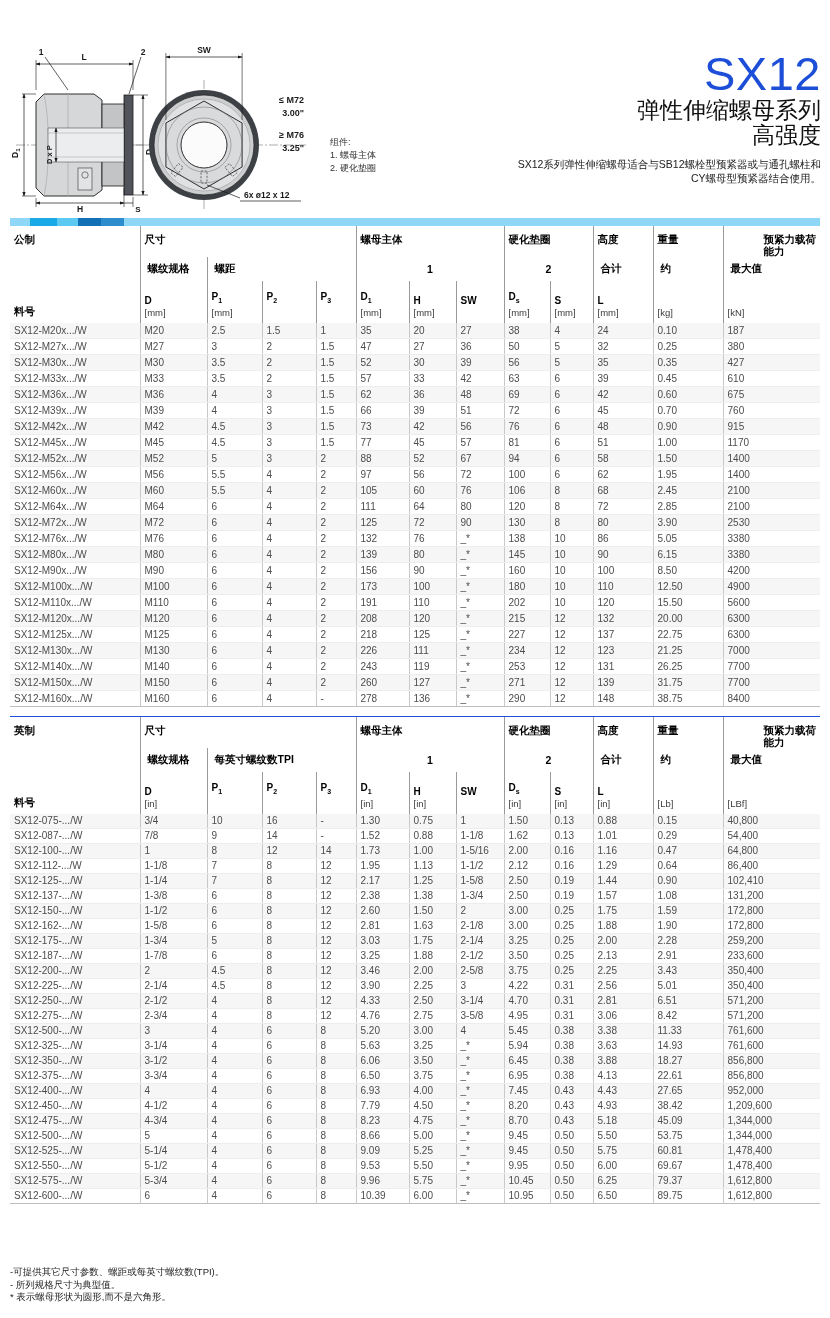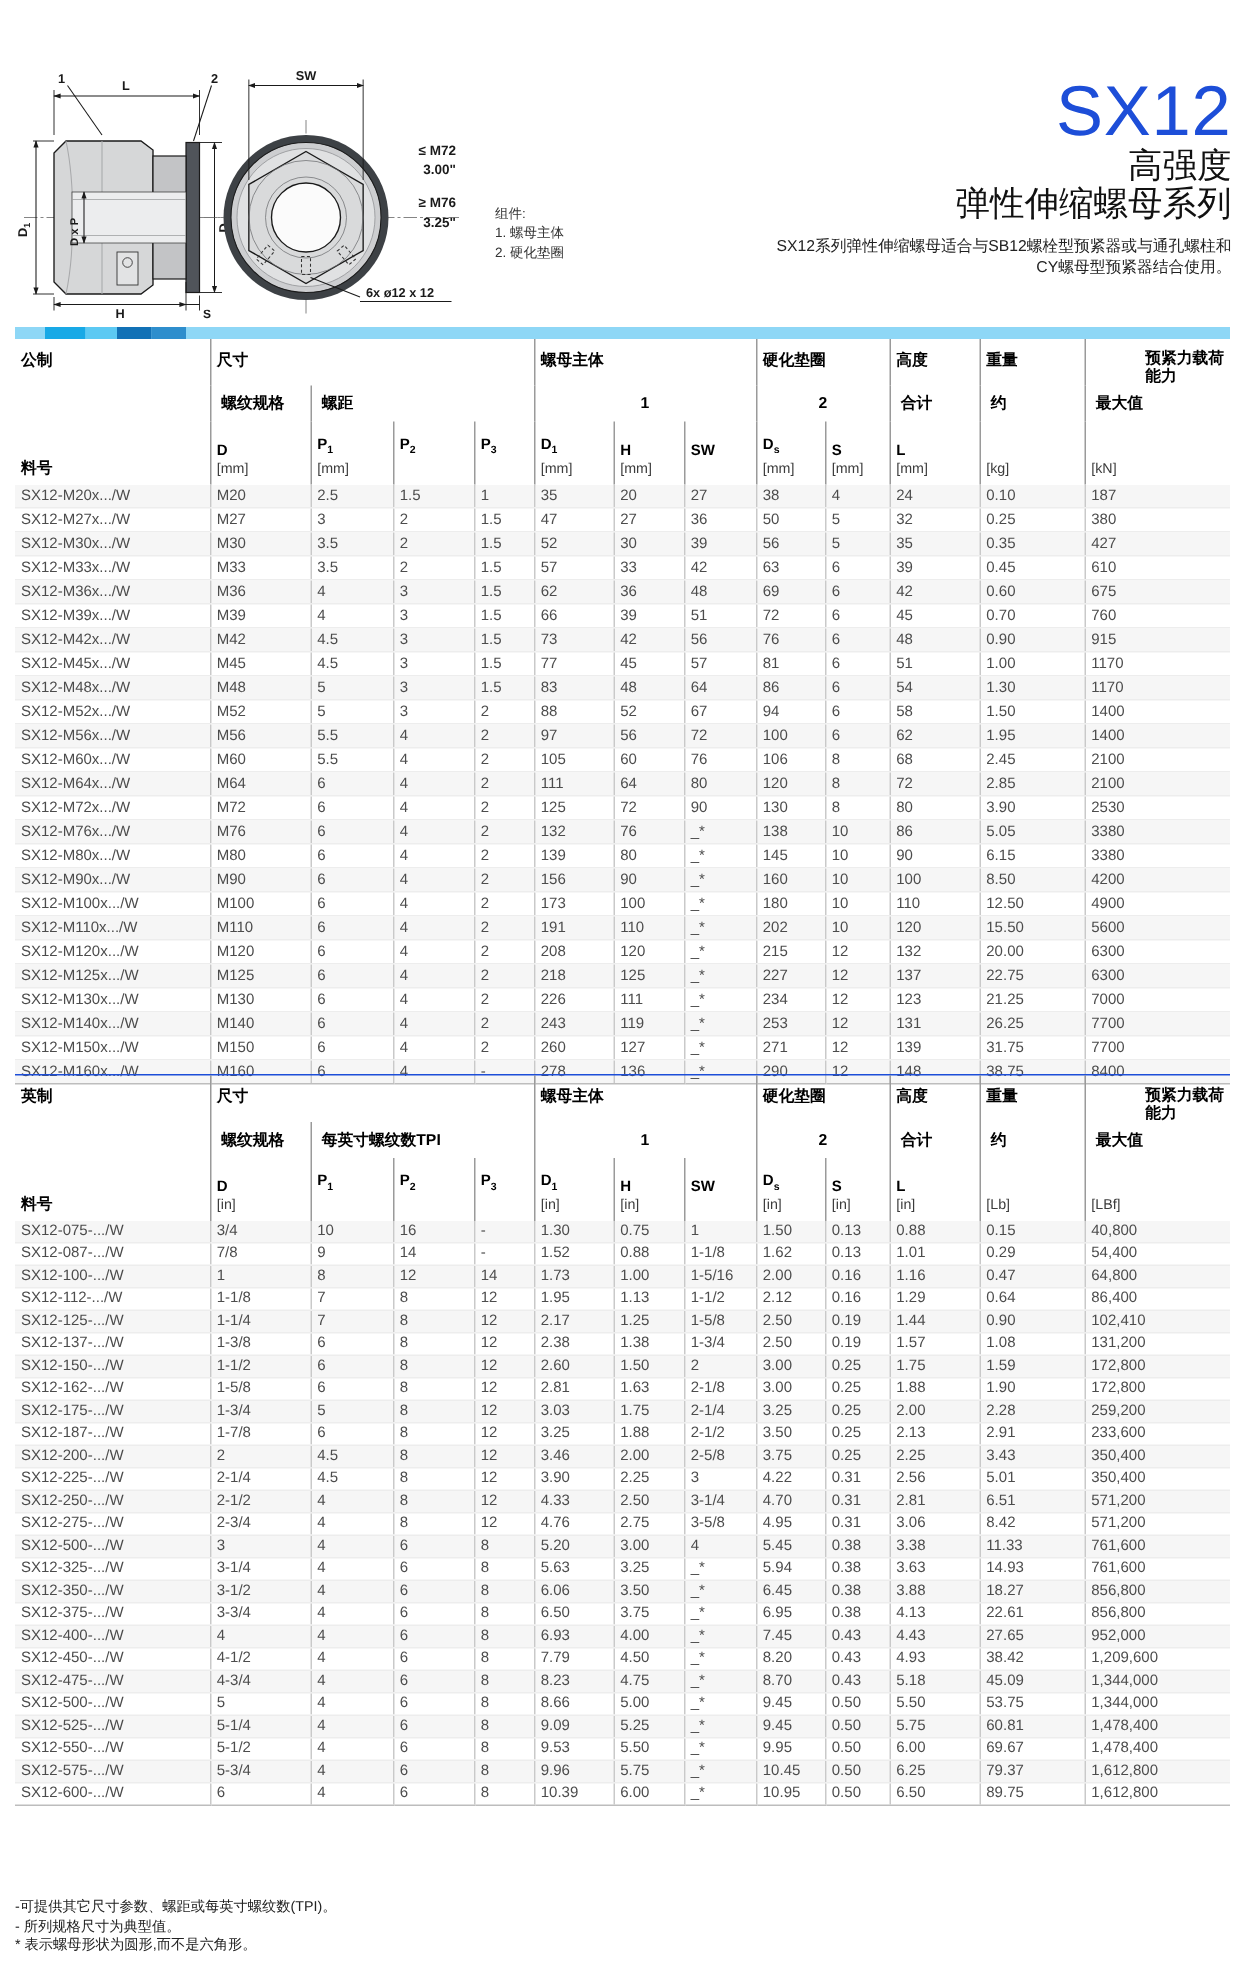--- a/index.html
+++ b/index.html
@@ -148,22 +148,22 @@
     </g>
   </svg>
 </div>
 
 <div class="legend-block">组件:
 1. 螺母主体
 2. 硬化垫圈</div>
 
 <div class="title-block">
   <div class="product-title">SX12</div>
+  <div class="product-sub">弹性伸缩螺母系列</div>
   <div class="product-sub">高强度</div>
-  <div class="product-sub">弹性伸缩螺母系列</div>
   <div class="product-desc">SX12系列弹性伸缩螺母适合与SB12螺栓型预紧器或与通孔螺柱和
 CY螺母型预紧器结合使用。</div>
 </div>
 
 <div class="tbl-wrap tbl-metric">
   <div class="accent-bar" style="background-color: rgb(142, 215, 246);">
     <div class="seg" style="left: 20px; width: 27px; background-color: rgb(24, 169, 230);"></div>
     <div class="seg" style="left: 47px; width: 21px; background-color: rgb(92, 201, 243);"></div>
     <div class="seg" style="left: 68px; width: 23px; background-color: rgb(18, 113, 182);"></div>
     <div class="seg" style="left: 91px; width: 23px; background-color: rgb(46, 142, 205);"></div>
@@ -372,35 +372,20 @@
           <td>77</td>
           <td>45</td>
           <td>57</td>
           <td>81</td>
           <td>6</td>
           <td>51</td>
           <td>1.00</td>
           <td>1170</td>
         </tr>
         <tr>
-          <td>SX12-M48x.../W</td>
-          <td>M48</td>
-          <td>5</td>
-          <td>3</td>
-          <td>1.5</td>
-          <td>83</td>
-          <td>48</td>
-          <td>64</td>
-          <td>86</td>
-          <td>6</td>
-          <td>54</td>
-          <td>1.30</td>
-          <td>1170</td>
-        </tr>
-        <tr>
           <td>SX12-M52x.../W</td>
           <td>M52</td>
           <td>5</td>
           <td>3</td>
           <td>2</td>
           <td>88</td>
           <td>52</td>
           <td>67</td>
           <td>94</td>
           <td>6</td>

